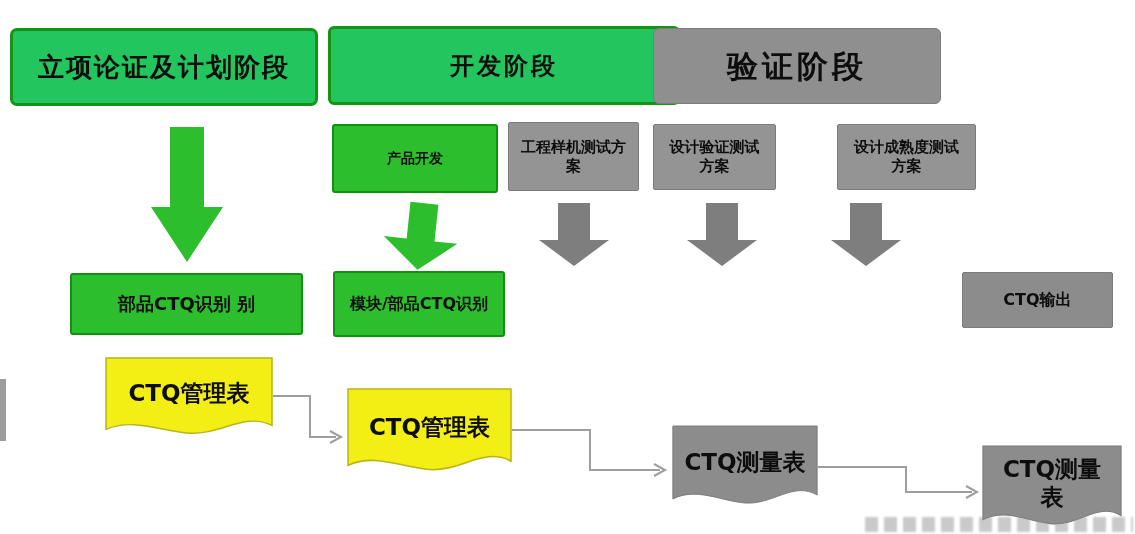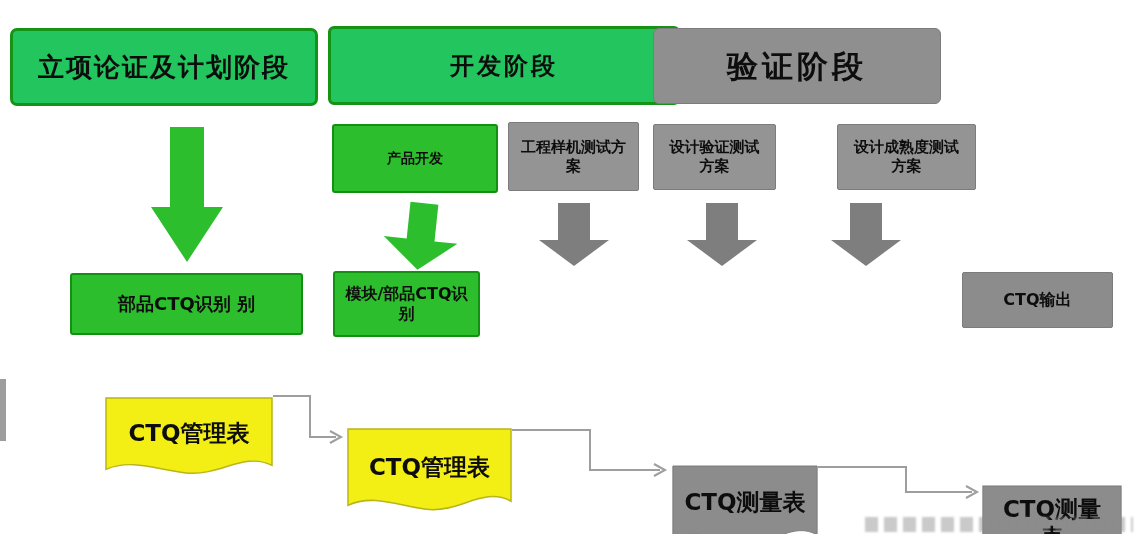--- a/index.html
+++ b/index.html
@@ -44,25 +44,25 @@
   #phase-development {left:328px; top:26px;  width:352px; height:79px;  font-size:24px; letter-spacing:3px; border-radius:6px;}
   #phase-verification{left:653px; top:28px;  width:288px; height:76px;  font-size:31px; letter-spacing:4px;}
   #phase-release     {left:953px; top:33px;  width:170px; height:155px; font-size:34px; letter-spacing:6px; border-radius:9px;}
   
   #sub-product-dev     {left:332px; top:124px; width:166px; height:69px; font-size:14px;}
   #sub-prototype-test  {left:508px; top:122px; width:131px; height:69px; font-size:15px; padding:0 10px;}
   #sub-design-verify   {left:653px; top:124px; width:123px; height:66px; font-size:15px; padding:0 12px;justify-content:flex-end;}
   #sub-design-maturity {left:801px; top:124px; width:139px; height:66px; font-size:15px; padding:0 14px;margin-left:36px;}
   
   #ctq-system    {left:70px;  top:273px; width:233px; height:62px; font-size:18px;}
-  #ctq-module    {left:333px; top:271px; width:147px; height:66px; font-size:16px; padding:12px 8px;justify-content:center;}
+  #ctq-module    {left:333px; top:271px; width:172px; height:66px; font-size:16px; padding:12px 8px;justify-content:center;}
   #ctq-evaluation{left:525px; top:268px; width:420px; height:67px; font-size:19px; border-radius:2px; background:#8c8c8c;}
   #ctq-output    {left:962px; top:272px; width:151px; height:56px; font-size:16px; border-radius:2px; background:#8c8c8c;}
   
-  .doc{position:absolute;margin-top:40px;}
+  .doc{position:absolute;}
   .doc svg{display:block;width:100%;height:100%;}
   .doc .doc-label{
     position:absolute;left:0;right:0;top:0;bottom:12px;
     display:flex;align-items:center;justify-content:center;
     font-size:23px;font-weight:bold;color:#0d0d0d;text-align:center;line-height:1.2;
   }
   #doc-manage-1{left:105px; top:357px; width:168px; height:86px;}
   #doc-manage-2{left:347px; top:388px; width:165px; height:92px;}
   #doc-measure-1{left:672px; top:425px; width:146px; height:88px;}
   #doc-measure-2{left:982px; top:445px; width:140px; height:89px;}

